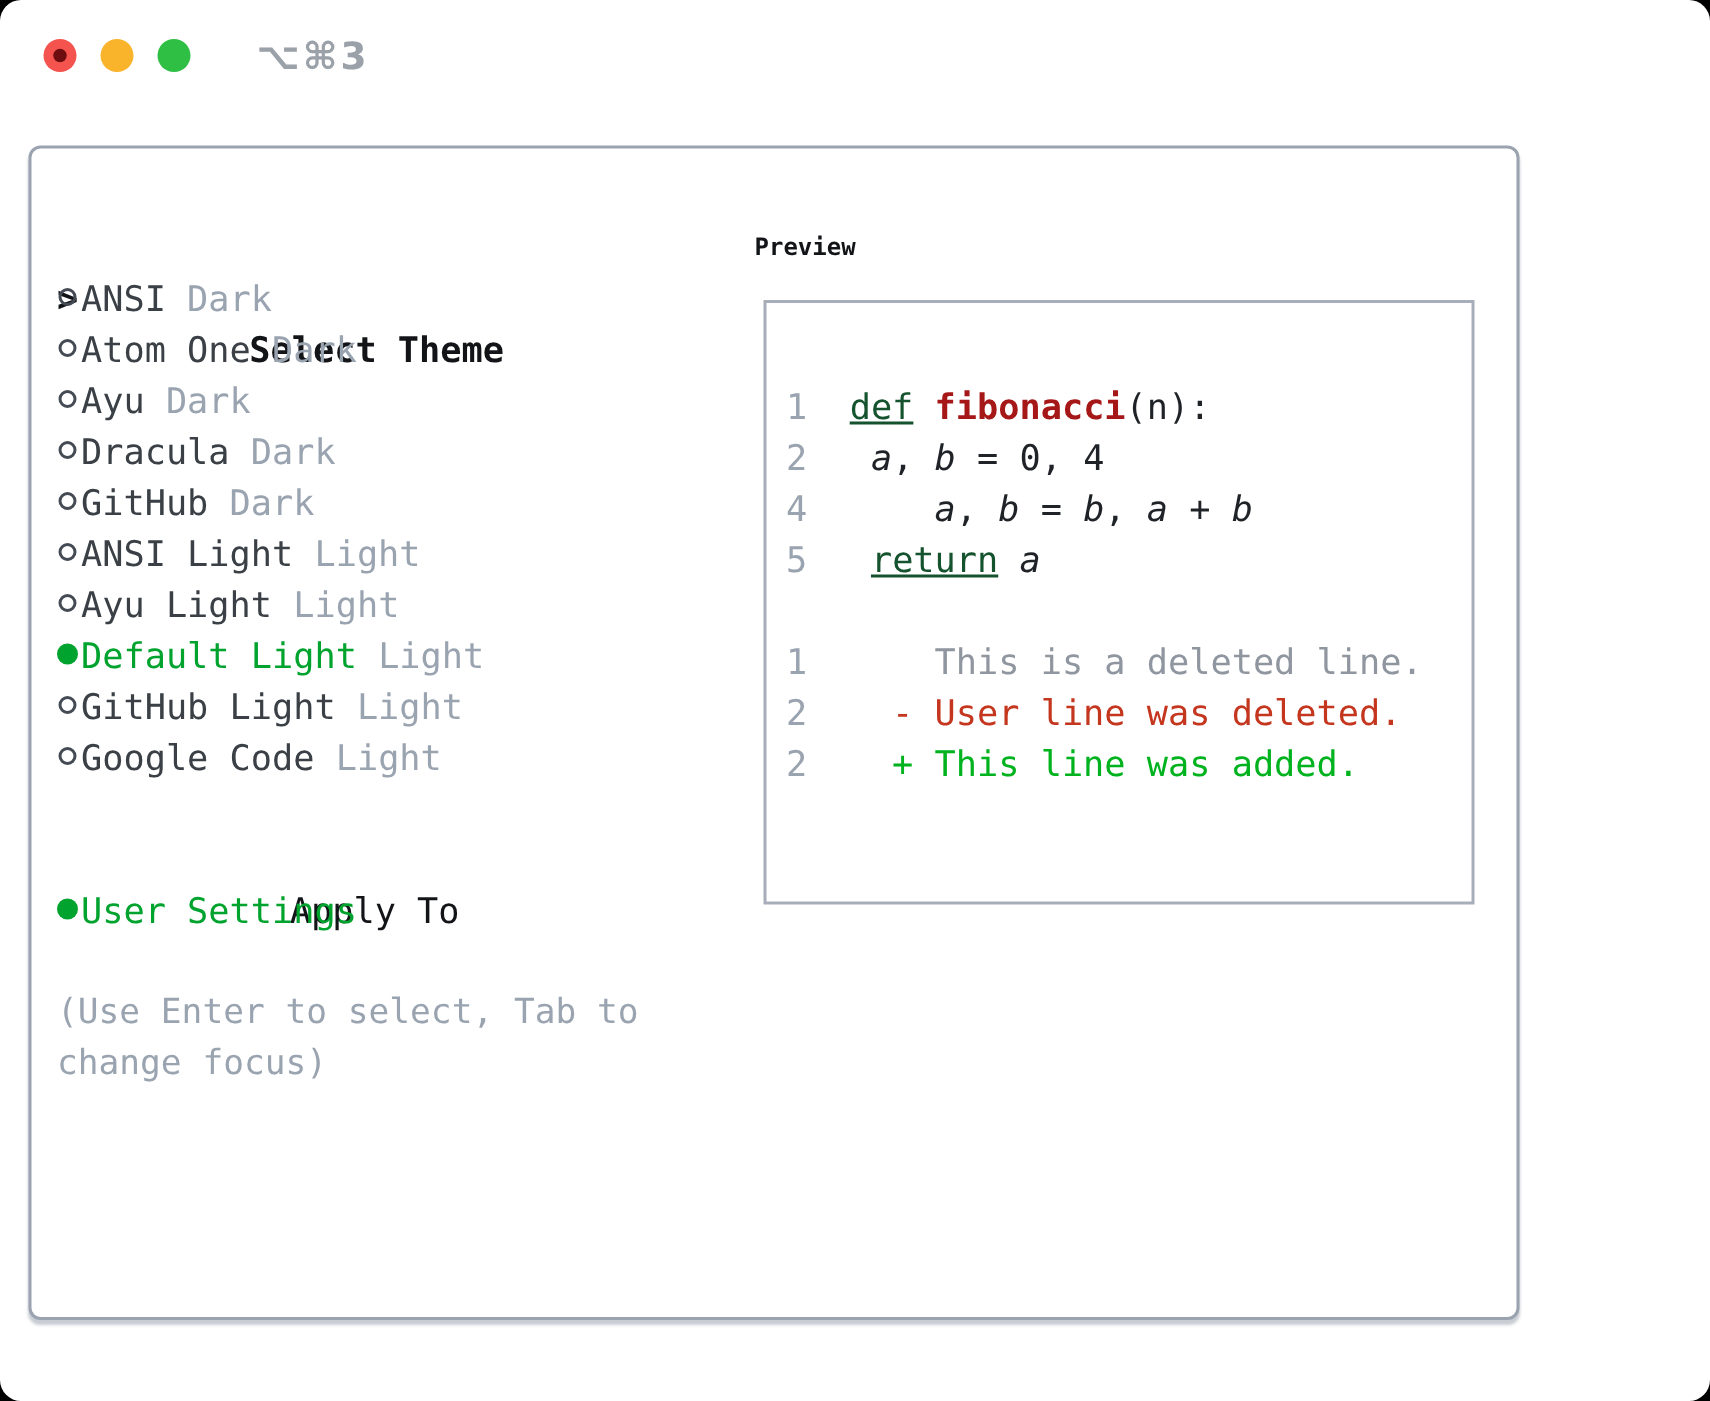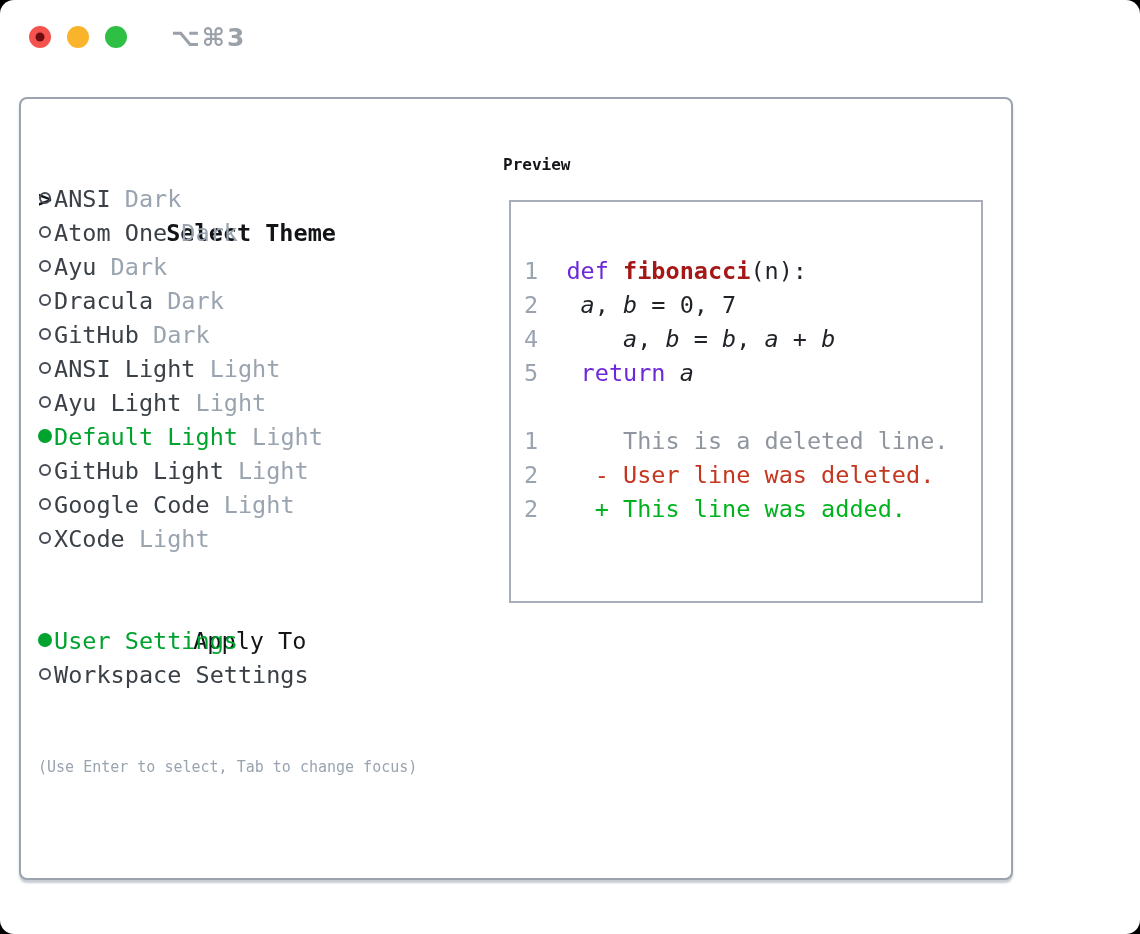--- a/index.html
+++ b/index.html
@@ -58,41 +58,41 @@
   .row .bullet.on{border:none;width:14px;height:14px;top:9px;left:0;}
   .row .label{margin-left:16px;}
   .row .variant{color:#9aa4b0;}
   .list-title{font-weight:700;color:#121417;}
   .list-title .prefix{position:absolute;left:0;}
   .list-title .label{margin-left:15px;}
   .sub-title{color:#121417;margin-left:42px;}
   .spacer{height:34px;}
   .hint{
     width:430px;color:#9aa4b0;
-    font-size:15px;line-height:34px;margin-top:24px;
+    font-size:23px;line-height:34px;
   }
   
   .preview-title{
     position:absolute;left:482px;top:49px;
     font-size:16px;font-weight:700;color:#121417;line-height:34px;
     white-space:pre;
   }
   .preview-box{
     position:absolute;left:488px;top:101px;
     width:474px;height:403px;
     border:2px solid #a8aeb9;background:#fff;
     box-sizing:border-box;
     padding:52px 0 0 13px;
     font-size:23.5px;line-height:34px;
     overflow:hidden;
   }
   .pline{height:34px;white-space:pre;}
   .num{color:#9aa4b0;}
   .tk-p{color:#1f2328;}
-  .tk-k{color:#6d28d9;}
+  .tk-k{color:#14532d;text-decoration:underline;}
   .tk-f{color:#a61717;font-weight:bold;}
   .tk-v{color:#1f2328;font-style:italic;}
   .diff-context{color:#8f969f;}
   .diff-deleted{color:#c5361f;}
   .diff-added{color:#00b31e;}
   .sel{color:#00a32e;}
 </style>
 </head>
 <body>
 
@@ -118,40 +118,38 @@
           <div class="row"><span class="bullet"></span><span class="label">ANSI</span><span class="variant"> Dark</span></div>
           <div class="row"><span class="bullet"></span><span class="label">Atom One</span><span class="variant"> Dark</span></div>
           <div class="row"><span class="bullet"></span><span class="label">Ayu</span><span class="variant"> Dark</span></div>
           <div class="row"><span class="bullet"></span><span class="label">Dracula</span><span class="variant"> Dark</span></div>
           <div class="row"><span class="bullet"></span><span class="label">GitHub</span><span class="variant"> Dark</span></div>
           <div class="row"><span class="bullet"></span><span class="label">ANSI Light</span><span class="variant"> Light</span></div>
           <div class="row"><span class="bullet"></span><span class="label">Ayu Light</span><span class="variant"> Light</span></div>
           <div class="row"><span class="bullet on" style="background: rgb(0, 163, 46);"></span><span class="label sel">Default Light</span><span class="variant"> Light</span></div>
           <div class="row"><span class="bullet"></span><span class="label">GitHub Light</span><span class="variant"> Light</span></div>
           <div class="row"><span class="bullet"></span><span class="label">Google Code</span><span class="variant"> Light</span></div>
-          <div class="row"><span class="bullet"></span><span class="label">XCode</span><span class="variant"> Light</span></div>
         </div>
       <div class="spacer"></div>
       <div class="row">
         <span class="sub-title">Apply To</span>
       </div>
       <div id="apply-options">
           <div class="row"><span class="bullet on" style="background: rgb(0, 163, 46);"></span><span class="label sel">User Settings</span></div>
-          <div class="row"><span class="bullet"></span><span class="label">Workspace Settings</span></div>
         </div>
       <div class="spacer"></div>
       <div class="hint">(Use Enter to select, Tab to change focus)</div>
     </div>
 
     <div class="preview-title">Preview</div>
 
     <div class="preview-box">
       <div id="preview-code">
           <div class="pline"><span class="num">1</span><span class="tk-p">  </span><span class="tk-k">def</span><span class="tk-p"> </span><span class="tk-f">fibonacci</span><span class="tk-p">(n):</span></div>
-          <div class="pline"><span class="num">2</span><span class="tk-p">   </span><span class="tk-v">a</span><span class="tk-p">, </span><span class="tk-v">b</span><span class="tk-p"> = 0, 7</span></div>
+          <div class="pline"><span class="num">2</span><span class="tk-p">   </span><span class="tk-v">a</span><span class="tk-p">, </span><span class="tk-v">b</span><span class="tk-p"> = 0, 4</span></div>
           <div class="pline"><span class="num">4</span><span class="tk-p">      </span><span class="tk-v">a</span><span class="tk-p">, </span><span class="tk-v">b</span><span class="tk-p"> = </span><span class="tk-v">b</span><span class="tk-p">, </span><span class="tk-v">a</span><span class="tk-p"> + </span><span class="tk-v">b</span></div>
           <div class="pline"><span class="num">5</span><span class="tk-p">   </span><span class="tk-k">return</span><span class="tk-p"> </span><span class="tk-v">a</span></div>
         </div>
       <div class="pline"></div>
       <div id="preview-diff">
           <div class="pline"><span class="num">1</span><span class="diff-context">      This is a deleted line.</span></div>
           <div class="pline"><span class="num">2</span><span class="diff-deleted">    - User line was deleted.</span></div>
           <div class="pline"><span class="num">2</span><span class="diff-added">    + This line was added.</span></div>
         </div>
     </div>

